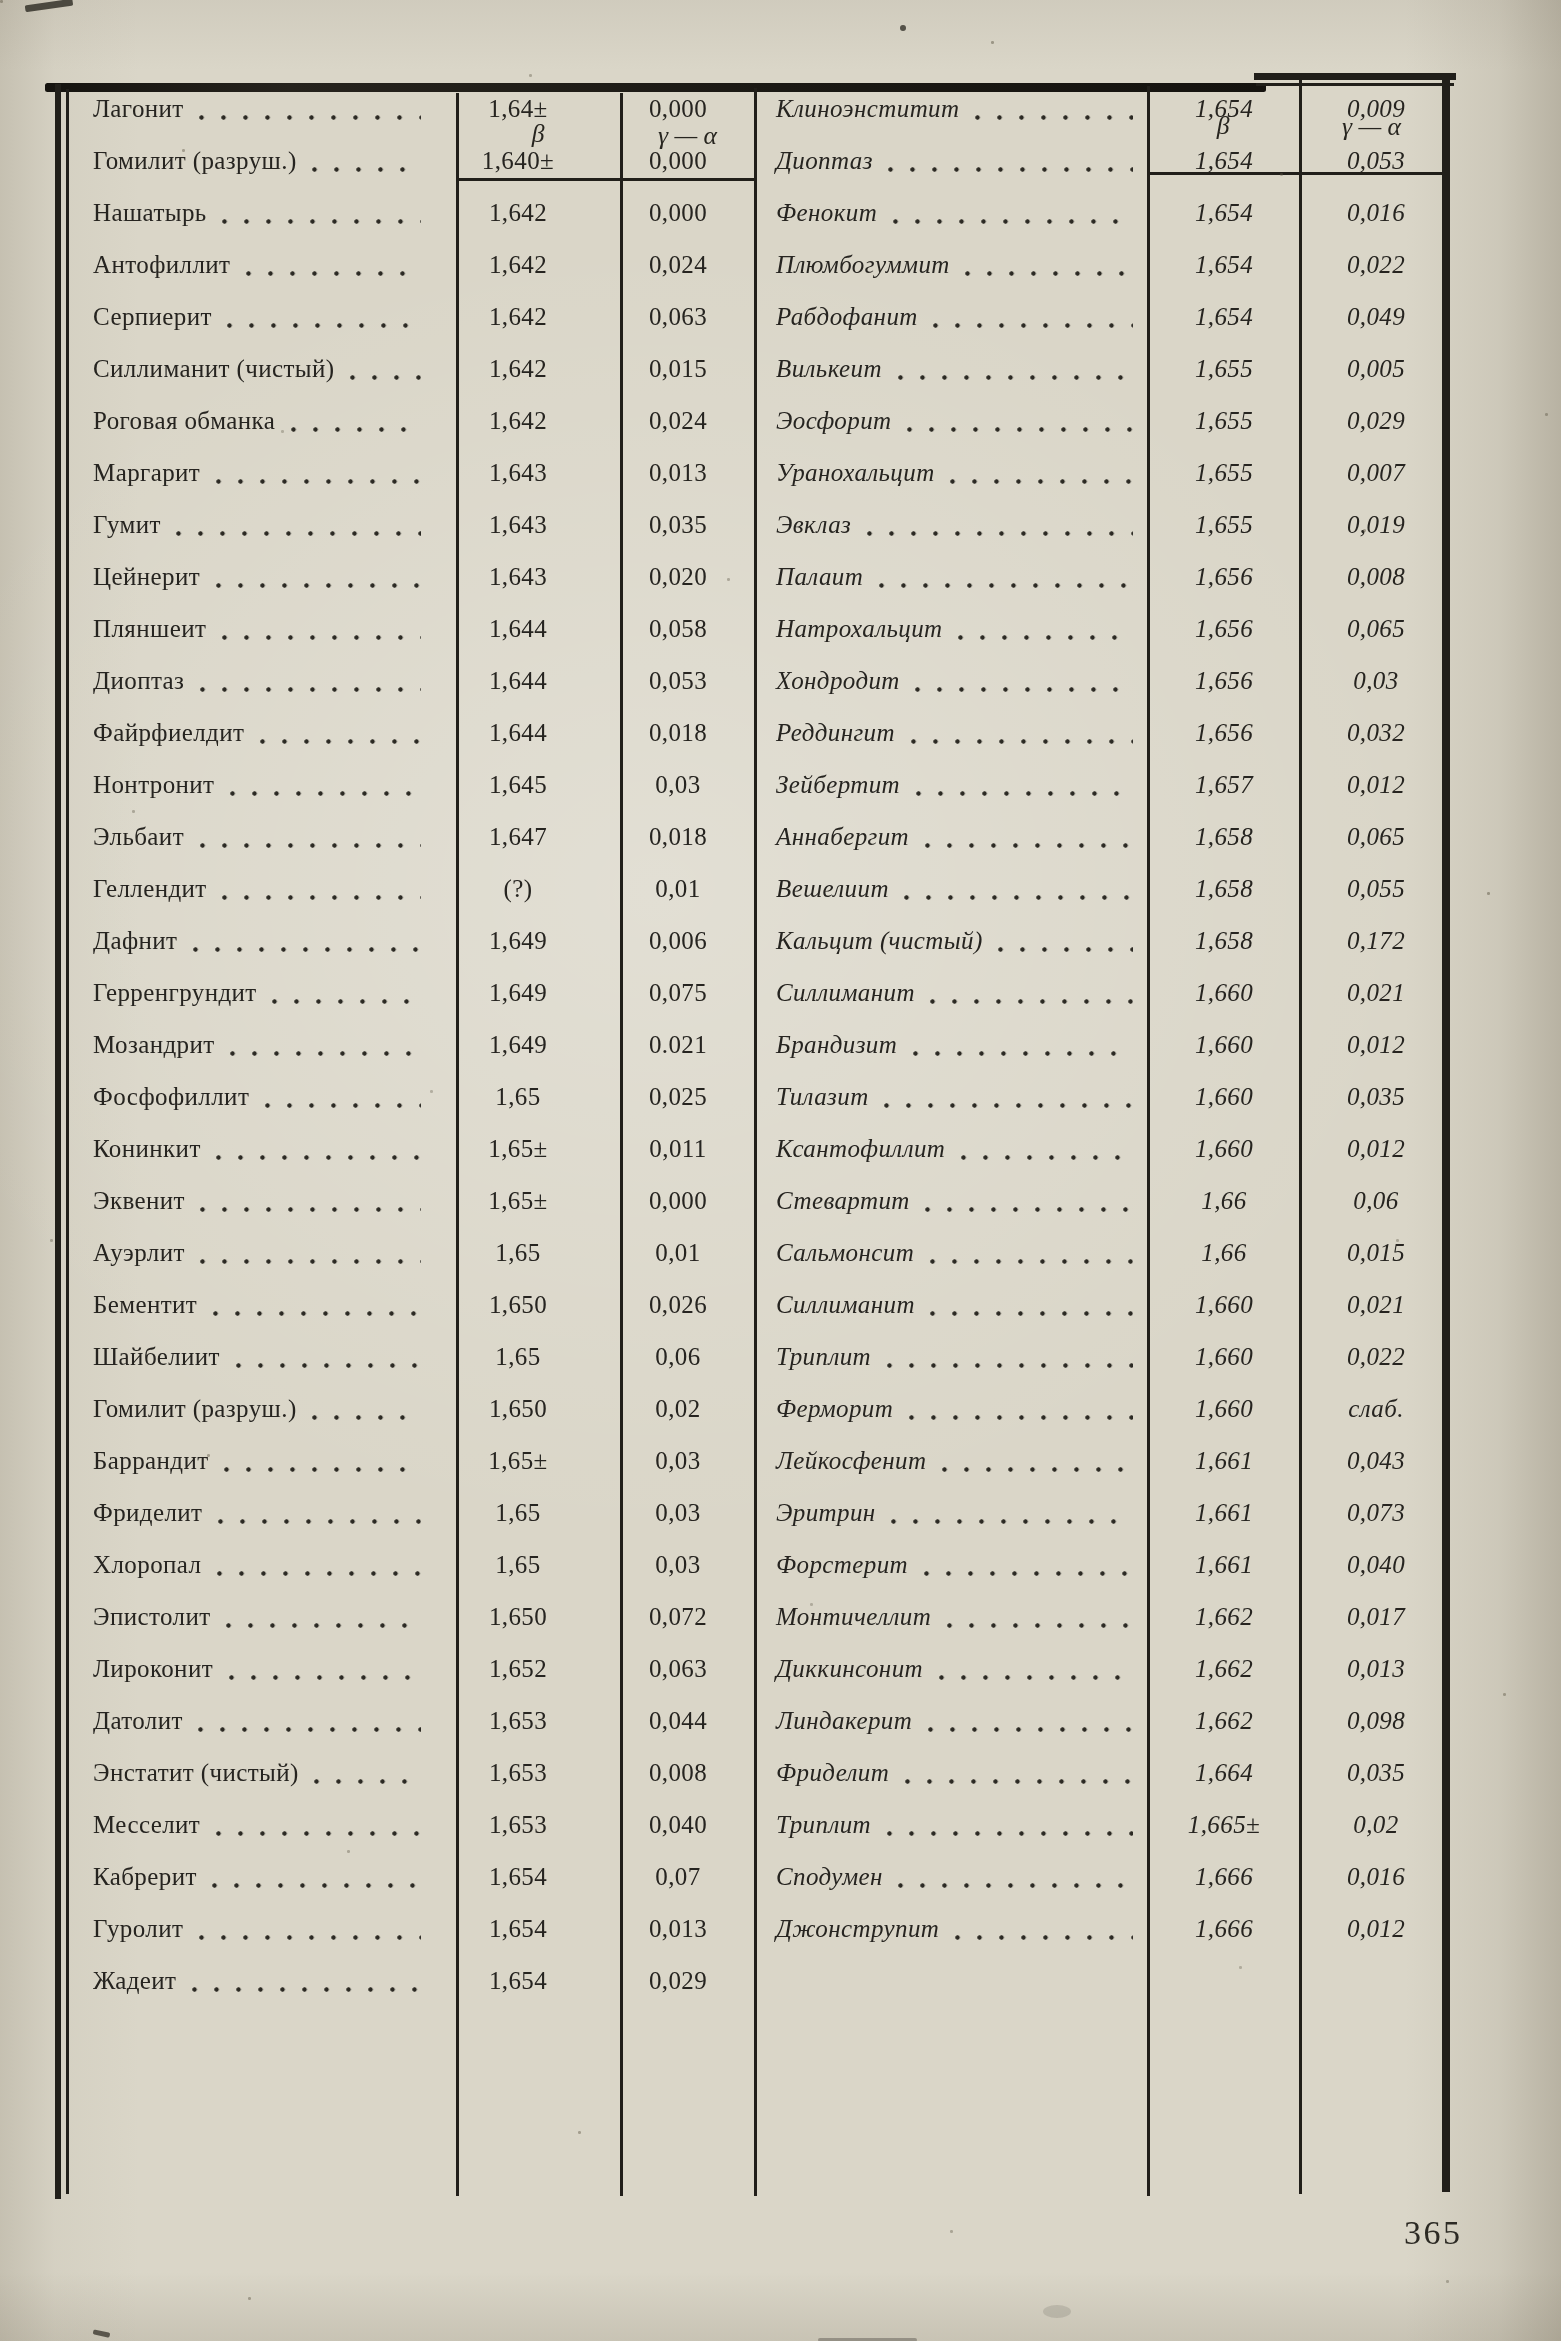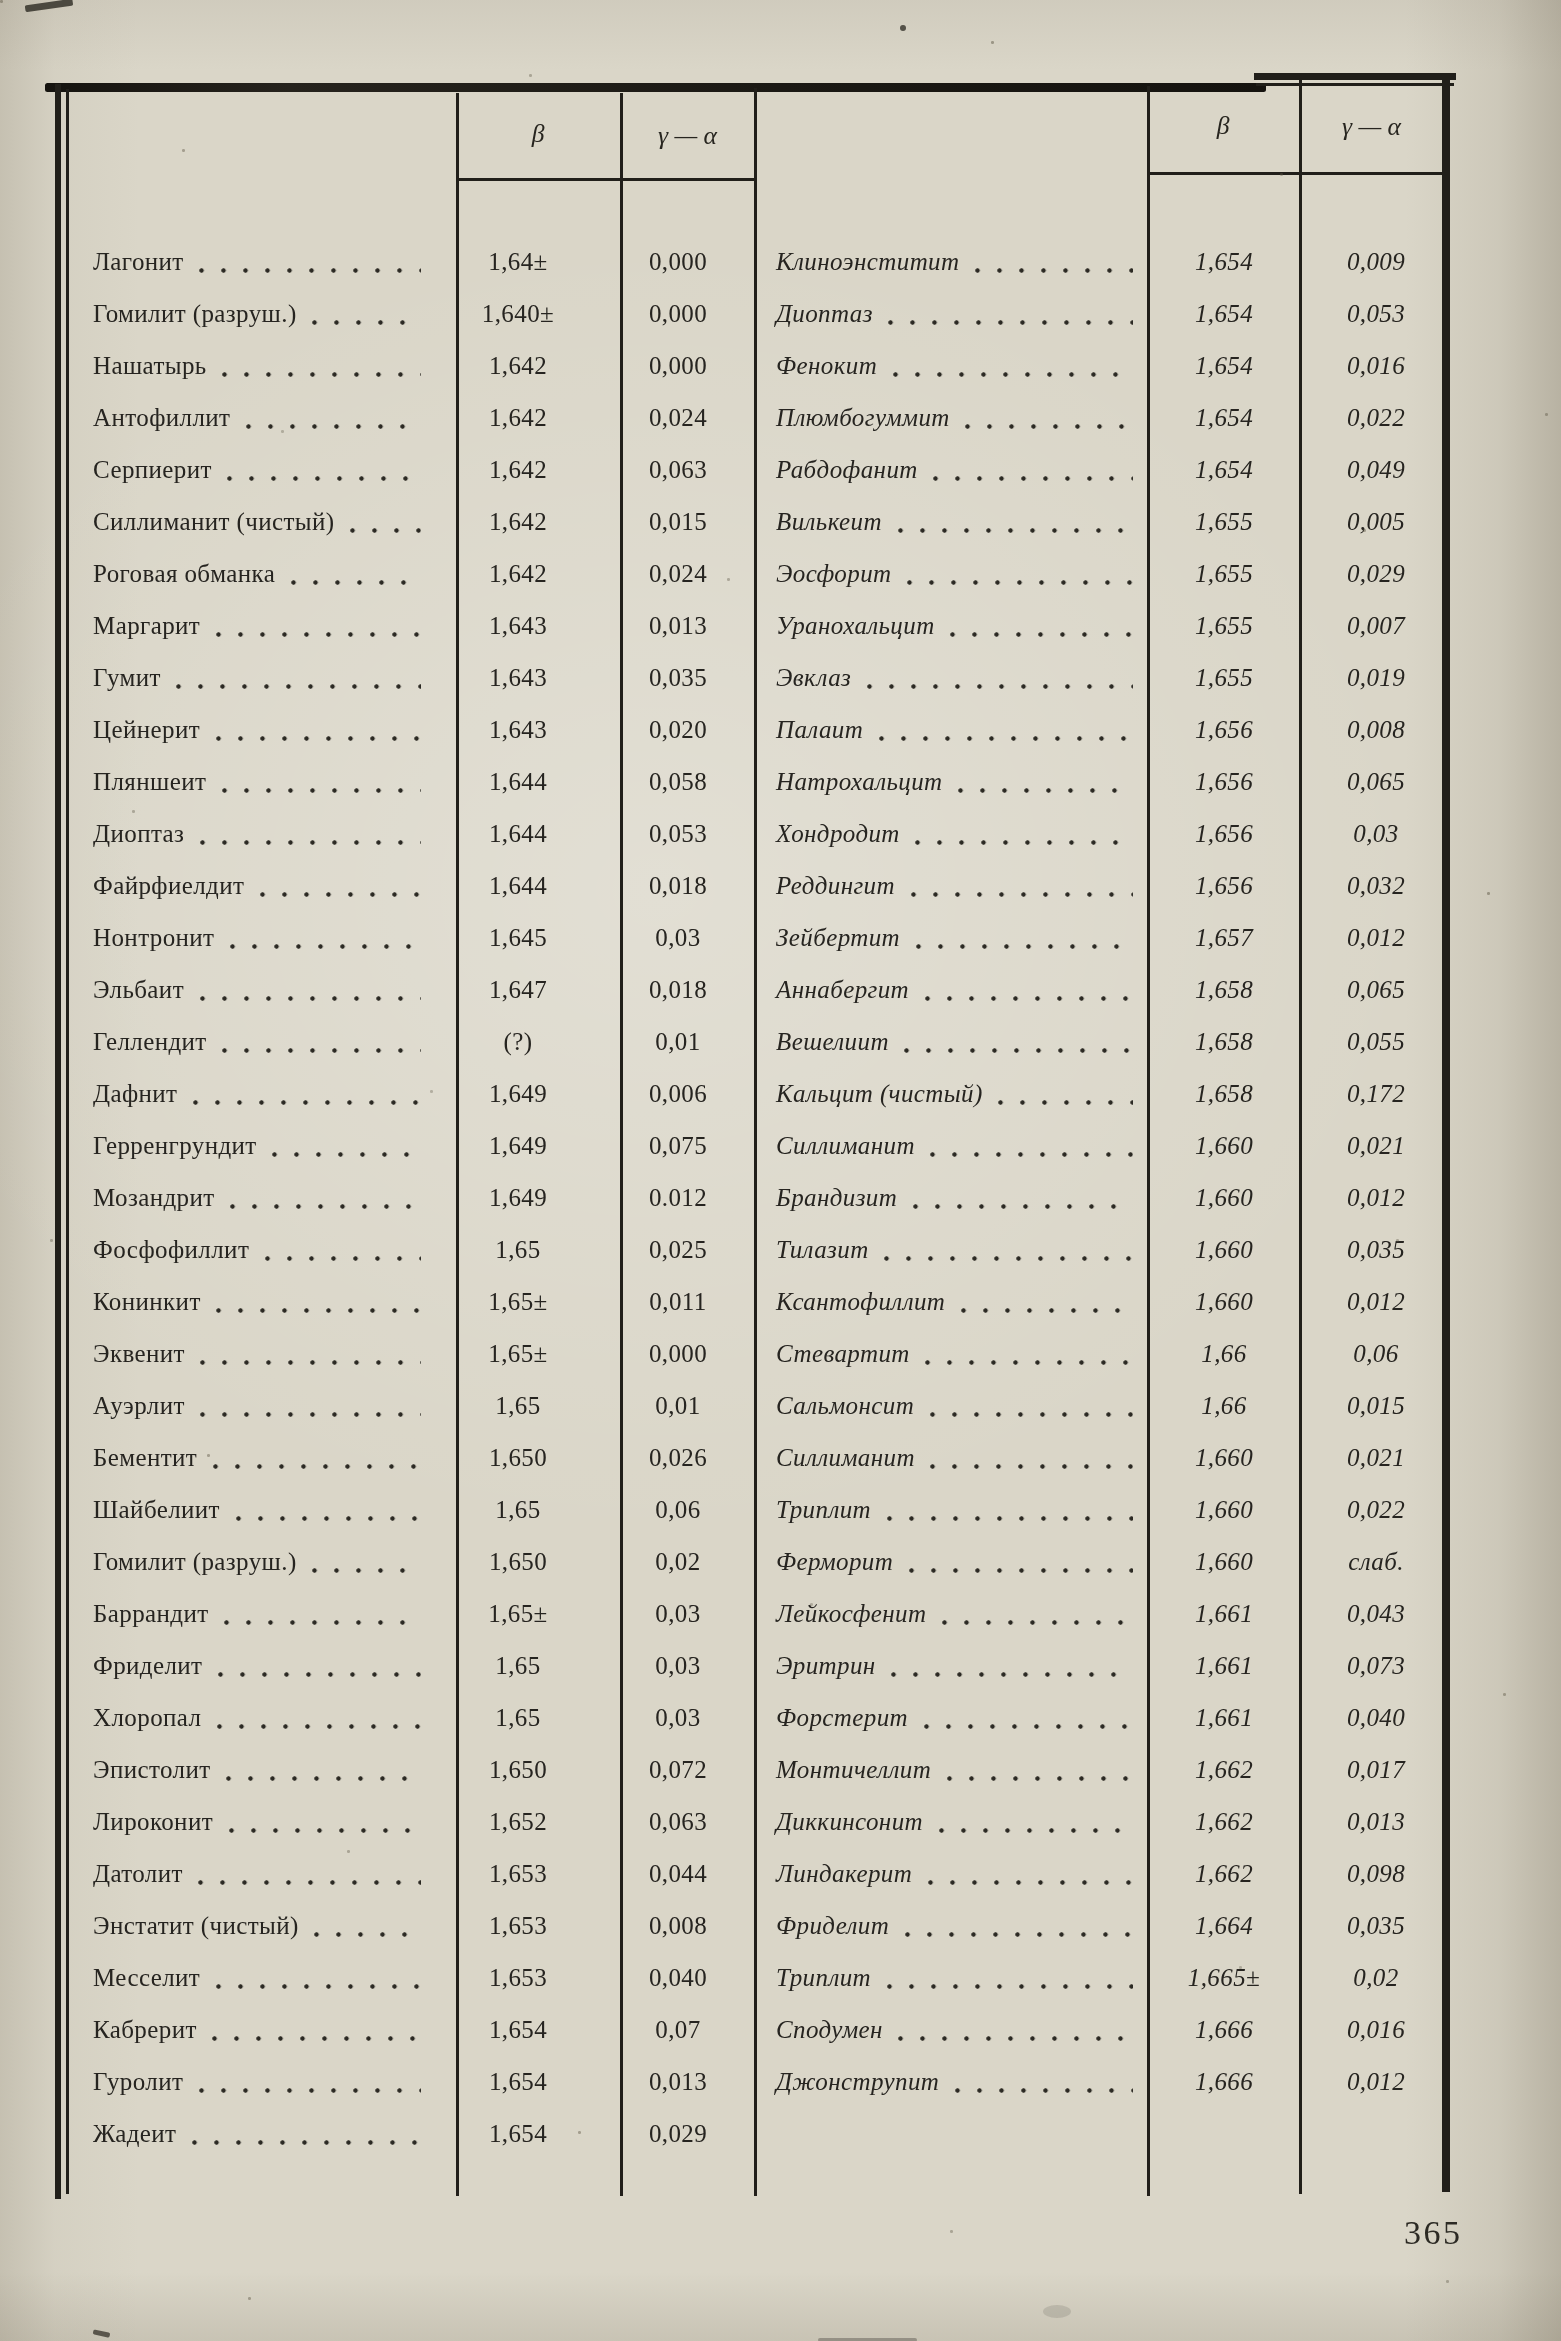--- a/index.html
+++ b/index.html
@@ -36,21 +36,21 @@
   
   .hdr{position:absolute;font-style:italic;font-size:25.6px;text-align:center;color:#27251f;}
   #hdr-beta-left{left:456px;width:164px;top:119px;}
   #hdr-ga-left{left:620px;width:135px;top:121px;}
   #hdr-beta-right{left:1147px;width:152px;top:111px;}
   #hdr-ga-right{left:1299px;width:145px;top:112px;}
   
   .half{position:absolute;top:83px;}
   .half.left{left:58px;width:698px;}
   .half.right{left:756px;width:696px;}
-  .rows{padding-top:153px;}
+  .rows{}
   .row{height:52px;display:flex;align-items:center;}
   .left .row{padding-left:35px;}
   .right .row{padding-left:20px;font-style:italic;}
   .nm{font-size:25px;white-space:nowrap;letter-spacing:0.4px;}
   .lead{
     flex:1 1 auto;height:52px;margin:0 15px 0 11.6px;
     background-image:radial-gradient(circle at 3.3px 2.5px, #2b2923 1.9px, rgba(0,0,0,0) 2.5px);
     background-size:22px 5px;background-repeat:repeat-x;background-position:3.3px 32px;
   }
   .bv,.gv{flex:none;text-align:center;font-size:25px;letter-spacing:0.4px;}
@@ -230,21 +230,21 @@
       <span class="nm">Герренгрундит</span>
       <span class="lead"></span>
       <span class="bv">1,649</span>
       <span class="gv">0,075</span>
     </div>
 
     <div class="row">
       <span class="nm">Мозандрит</span>
       <span class="lead"></span>
       <span class="bv">1,649</span>
-      <span class="gv">0.012</span>
+      <span class="gv">0.021</span>
     </div>
 
     <div class="row">
       <span class="nm">Фосфофиллит</span>
       <span class="lead"></span>
       <span class="bv">1,65</span>
       <span class="gv">0,025</span>
     </div>
 
     <div class="row">

